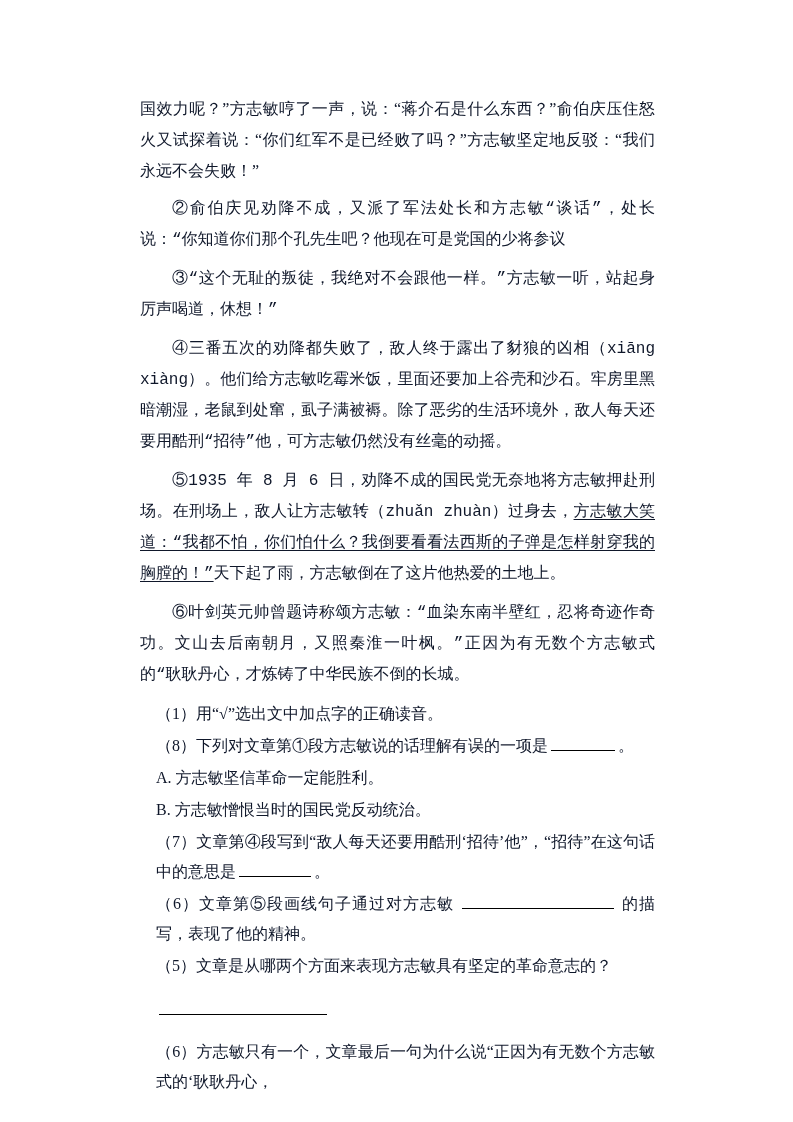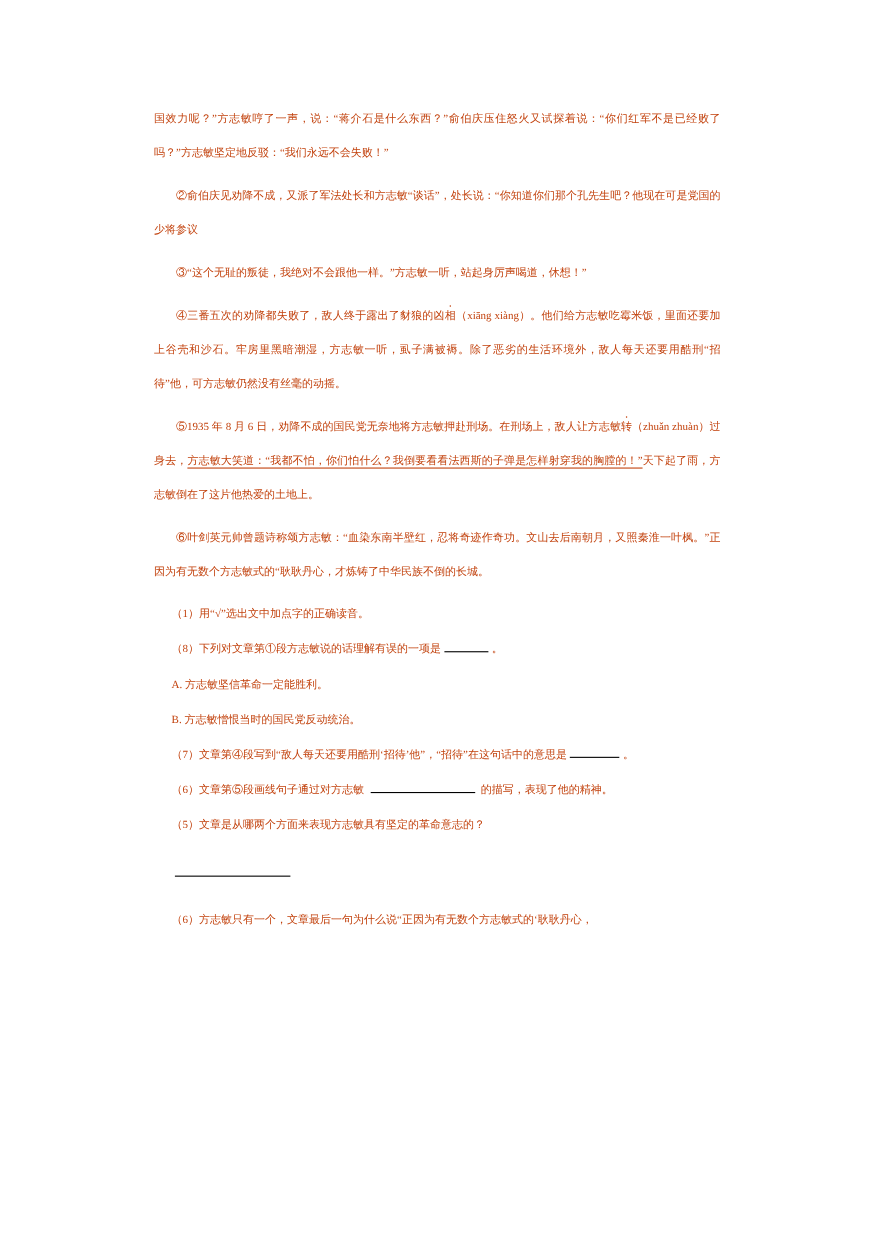--- a/index.html
+++ b/index.html
@@ -14,33 +14,33 @@
     background: #ffffff;
     overflow: hidden;
     box-sizing: border-box;
   }
   .content {
     box-sizing: border-box;
     width: 100%;
     height: 100%;
     padding: 93px 138px 30px 140px;
     font-family: "Liberation Serif", "DejaVu Serif", serif;
-    font-size: 10px;
-    color: #c2410c;
+    font-size: 16px;
+    color: #0f172a;
     text-align: justify;
   }
   p.para {
     margin: 0 0 8px 0;
     line-height: 31px;
   }
   p.question {
     margin: 0 0 2px 16px;
     line-height: 30px;
   }
-  p.indent { text-indent: 2em; }
+  p.indent { text-indent: 2em; font-family: Liberation Mono, monospace; }
   p.answer-spacing { margin-top: 14px; margin-bottom: 12px; }
   .underline {
     text-decoration: underline;
     text-underline-offset: 3px;
     text-decoration-thickness: 1px;
   }
   .dotted {
     position: relative;
     display: inline-block;
     text-indent: 0;
@@ -64,21 +64,21 @@
   .normal { white-space: pre-wrap; }
 </style>
 </head>
 <body>
 
 <div class="page">
   <div class="content">
       <p class="para"><span class="normal">国效力呢？”方志敏哼了一声，说：“蒋介石是什么东西？”俞伯庆压住怒火又试探着说：“你们红军不是已经败了吗？”方志敏坚定地反驳：“我们永远不会失败！”</span></p>
       <p class="para indent"><span class="normal">②俞伯庆见劝降不成，又派了军法处长和方志敏“谈话”，处长说：“你知道你们那个孔先生吧？他现在可是党国的少将参议</span></p>
       <p class="para indent"><span class="normal">③“这个无耻的叛徒，我绝对不会跟他一样。”方志敏一听，站起身厉声喝道，休想！”</span></p>
-      <p class="para indent"><span class="normal">④三番五次的劝降都失败了，敌人终于露出了豺狼的凶</span><span class="dotted">相</span><span class="normal">（xiāng xiàng）。他们给方志敏吃霉米饭，里面还要加上谷壳和沙石。牢房里黑暗潮湿，方志敏一听，虱子满被褥。除了恶劣的生活环境外，敌人每天还要用酷刑“招待”他，可方志敏仍然没有丝毫的动摇。</span></p>
+      <p class="para indent"><span class="normal">④三番五次的劝降都失败了，敌人终于露出了豺狼的凶</span><span class="dotted">相</span><span class="normal">（xiāng xiàng）。他们给方志敏吃霉米饭，里面还要加上谷壳和沙石。牢房里黑暗潮湿，老鼠到处窜，虱子满被褥。除了恶劣的生活环境外，敌人每天还要用酷刑“招待”他，可方志敏仍然没有丝毫的动摇。</span></p>
       <p class="para indent"><span class="normal">⑤1935 年 8 月 6 日，劝降不成的国民党无奈地将方志敏押赴刑场。在刑场上，敌人让方志敏</span><span class="dotted">转</span><span class="normal">（zhuǎn zhuàn）过身去，</span><span class="underline">方志敏大笑道：“我都不怕，你们怕什么？我倒要看看法西斯的子弹是怎样射穿我的胸膛的！”</span><span class="normal">天下起了雨，方志敏倒在了这片他热爱的土地上。</span></p>
       <p class="para indent"><span class="normal">⑥叶剑英元帅曾题诗称颂方志敏：“血染东南半壁红，忍将奇迹作奇功。文山去后南朝月，又照秦淮一叶枫。”正因为有无数个方志敏式的“耿耿丹心，才炼铸了中华民族不倒的长城。</span></p>
       <p class="question"><span class="normal">（1）用“√”选出文中加点字的正确读音。</span></p>
       <p class="question"><span class="normal">（8）下列对文章第①段方志敏说的话理解有误的一项是</span><span class="blank" style="width: 4em;"></span><span class="normal">。</span></p>
       <p class="question"><span class="normal">A. 方志敏坚信革命一定能胜利。</span></p>
       <p class="question"><span class="normal">B. 方志敏憎恨当时的国民党反动统治。</span></p>
       <p class="question"><span class="normal">（7）文章第④段写到“敌人每天还要用酷刑‘招待’他”，“招待”在这句话中的意思是</span><span class="blank" style="width: 4.5em;"></span><span class="normal">。</span></p>
       <p class="question"><span class="normal">（6）文章第⑤段画线句子通过对方志敏 </span><span class="blank" style="width: 9.5em;"></span><span class="normal"> 的描写，表现了他的精神。</span></p>
       <p class="question"><span class="normal">（5）文章是从哪两个方面来表现方志敏具有坚定的革命意志的？</span></p>
       <p class="question answer-spacing"><span class="blank" style="width: 10.5em;"></span></p>

